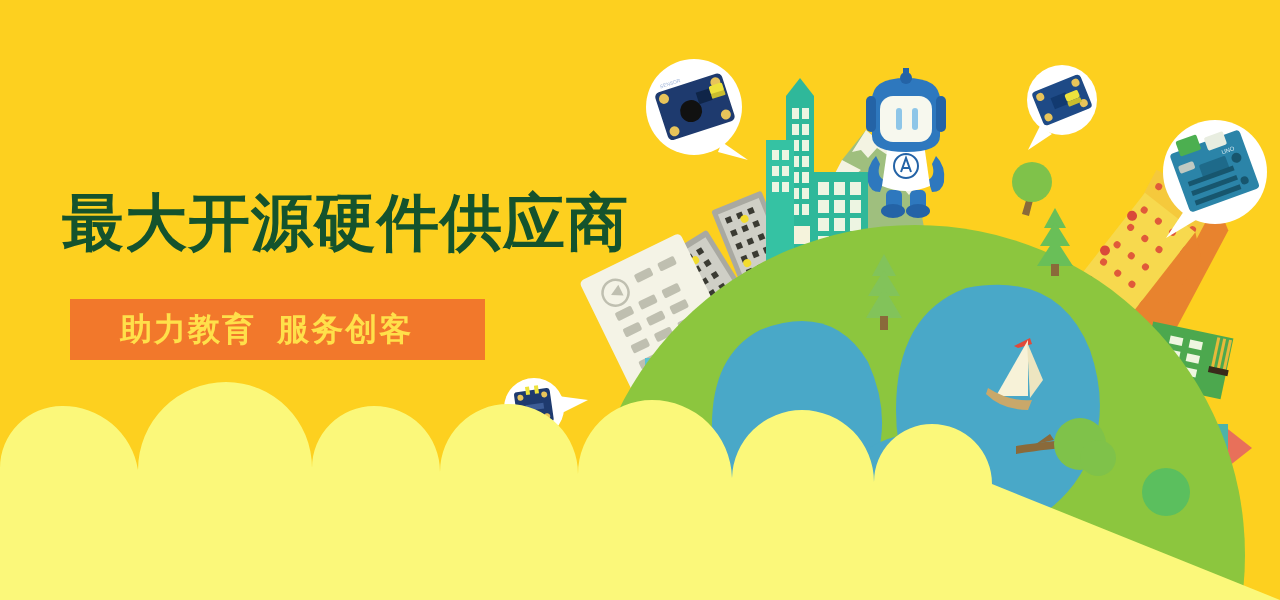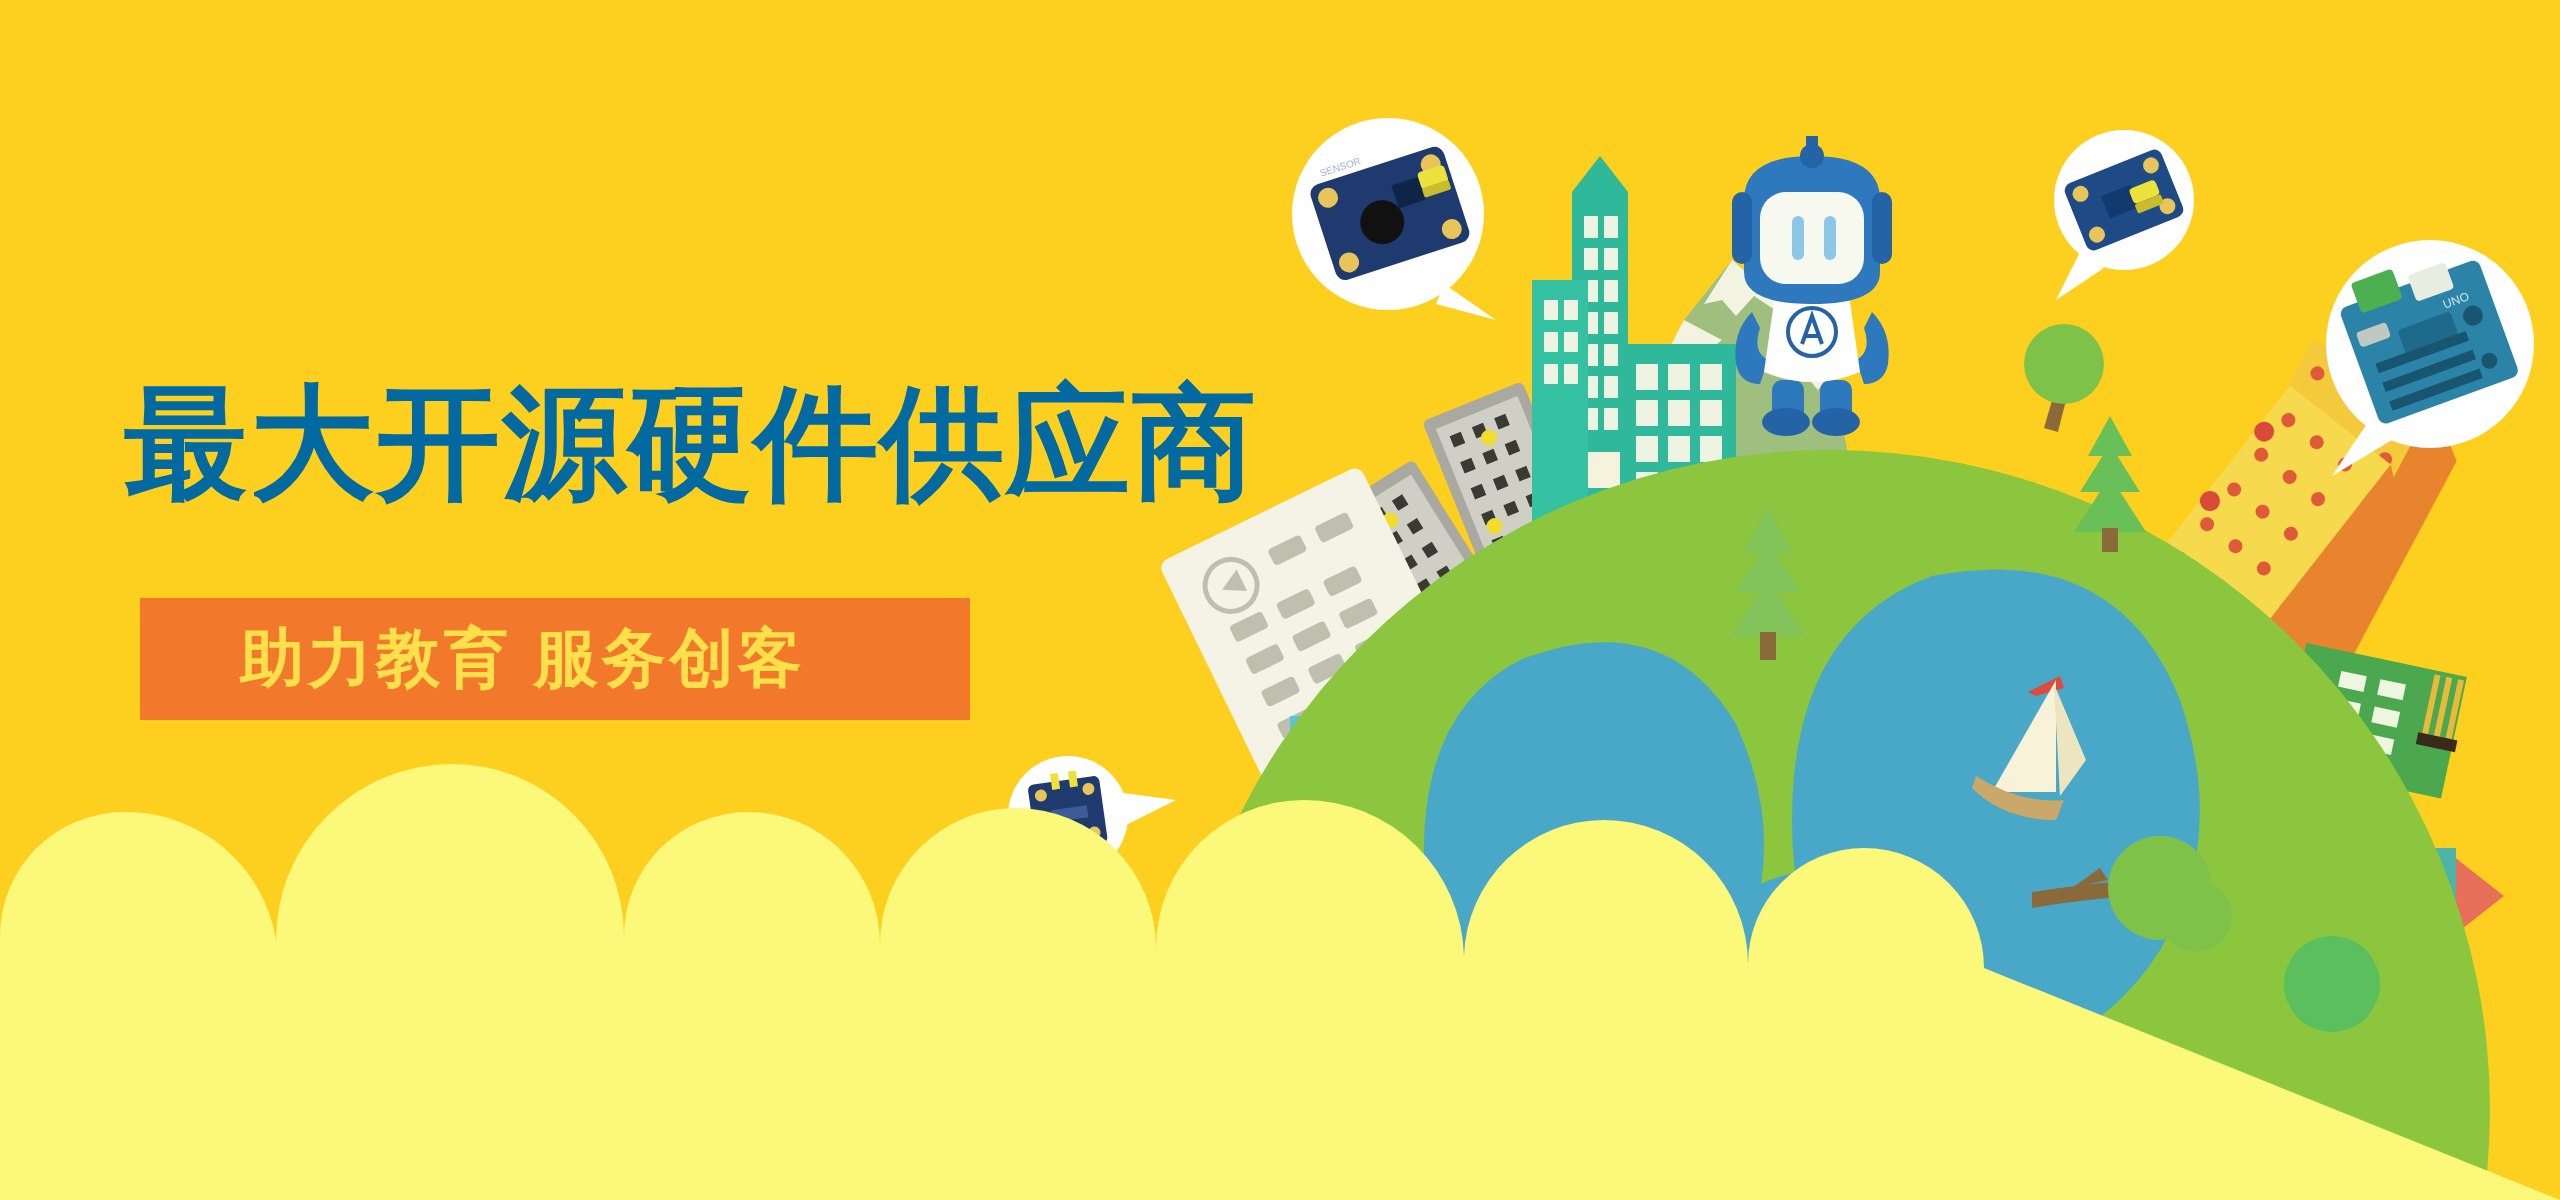--- a/index.html
+++ b/index.html
@@ -8,26 +8,26 @@
     font-family:"Liberation Sans","DejaVu Sans",sans-serif;
   }
   #banner {
     position:relative; width:1280px; height:600px;
     background:#FDD01F; overflow:hidden;
   }
   
   #headline {
     position:absolute; left:62px; top:190px;
     font-size:62px; font-weight:bold; letter-spacing:1px;
-    color:#0369a1; line-height:1.05; white-space:nowrap;
+    color:#14532d; line-height:1.05; white-space:nowrap;
   }
   #subtitle-band {
     position:absolute; left:70px; top:299px;
     width:415px; height:61px; background:#F2782B;
-    display:flex; align-items:center;
+    display:flex; align-items:center;font-family:Liberation Mono, monospace;
   }
   #subtitle {
     font-size:32px; font-weight:bold; color:#FFE04A;
     letter-spacing:2px; white-space:nowrap; padding-left:50px;
   }
   
   .art { position:absolute; left:0; top:0; width:1280px; height:600px; }
   #cloud-layer { z-index:40; }
   #scene-layer { z-index:20; }
   #text-layer  { z-index:50; }

